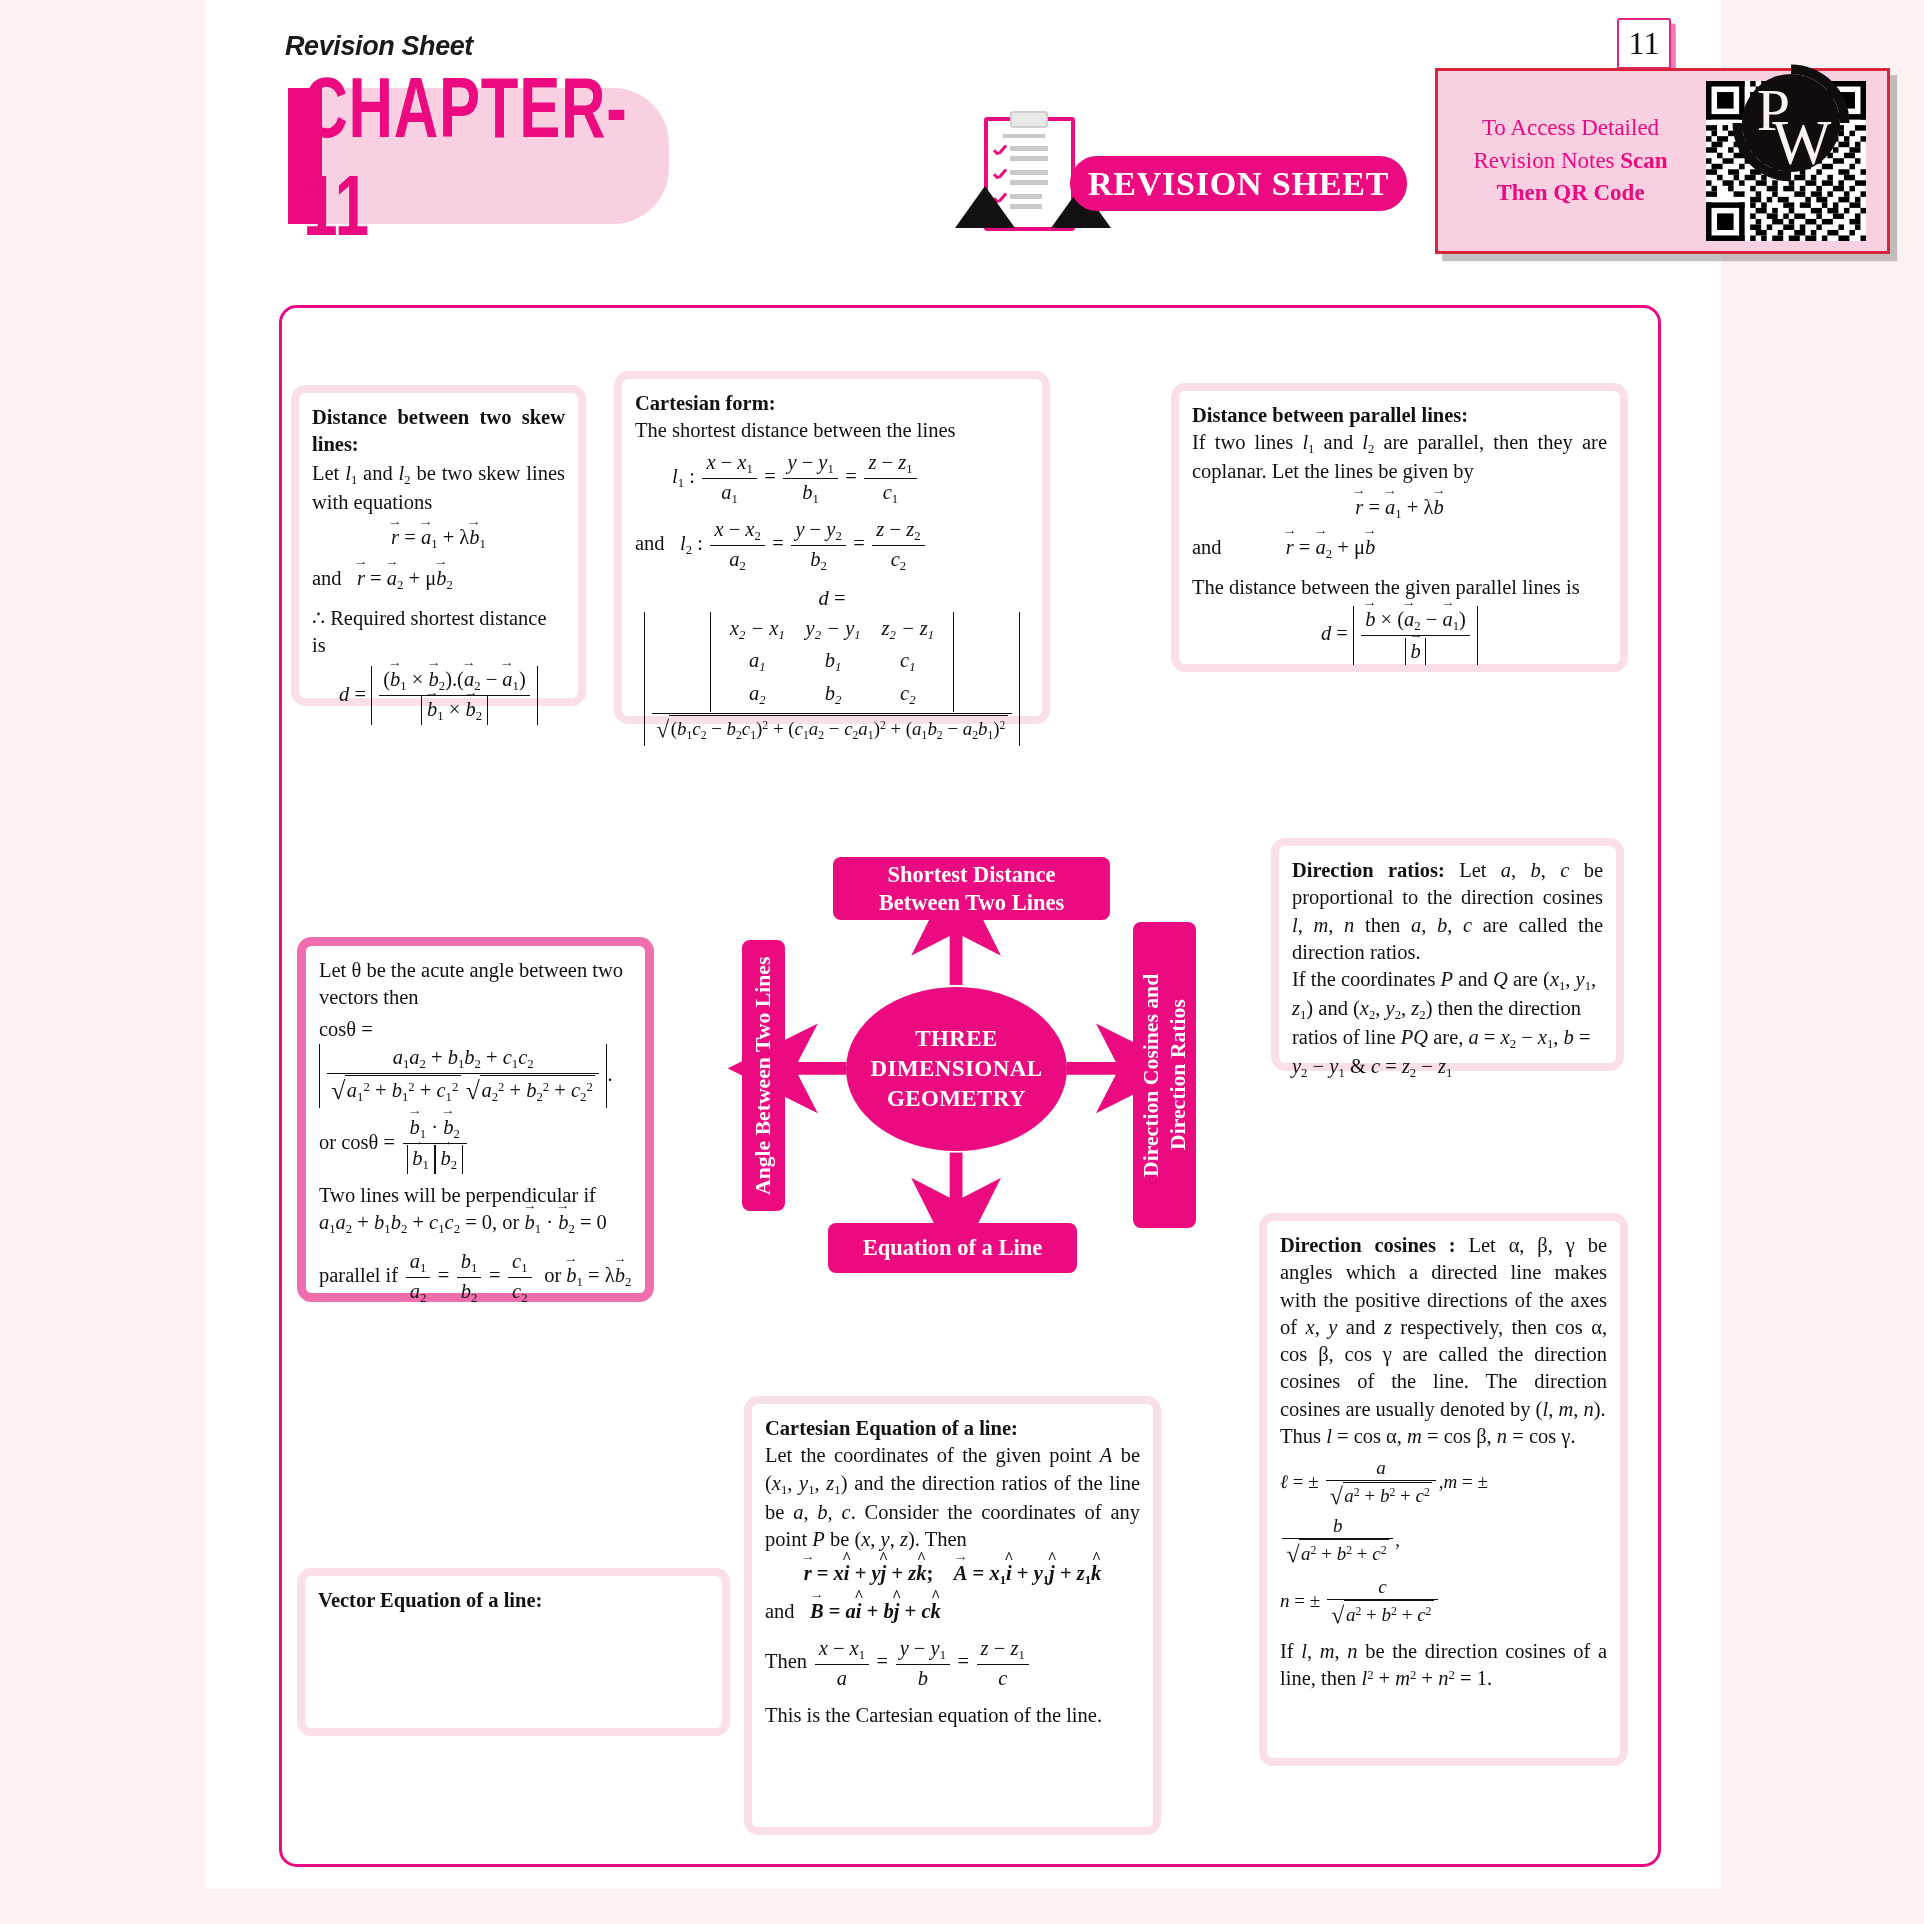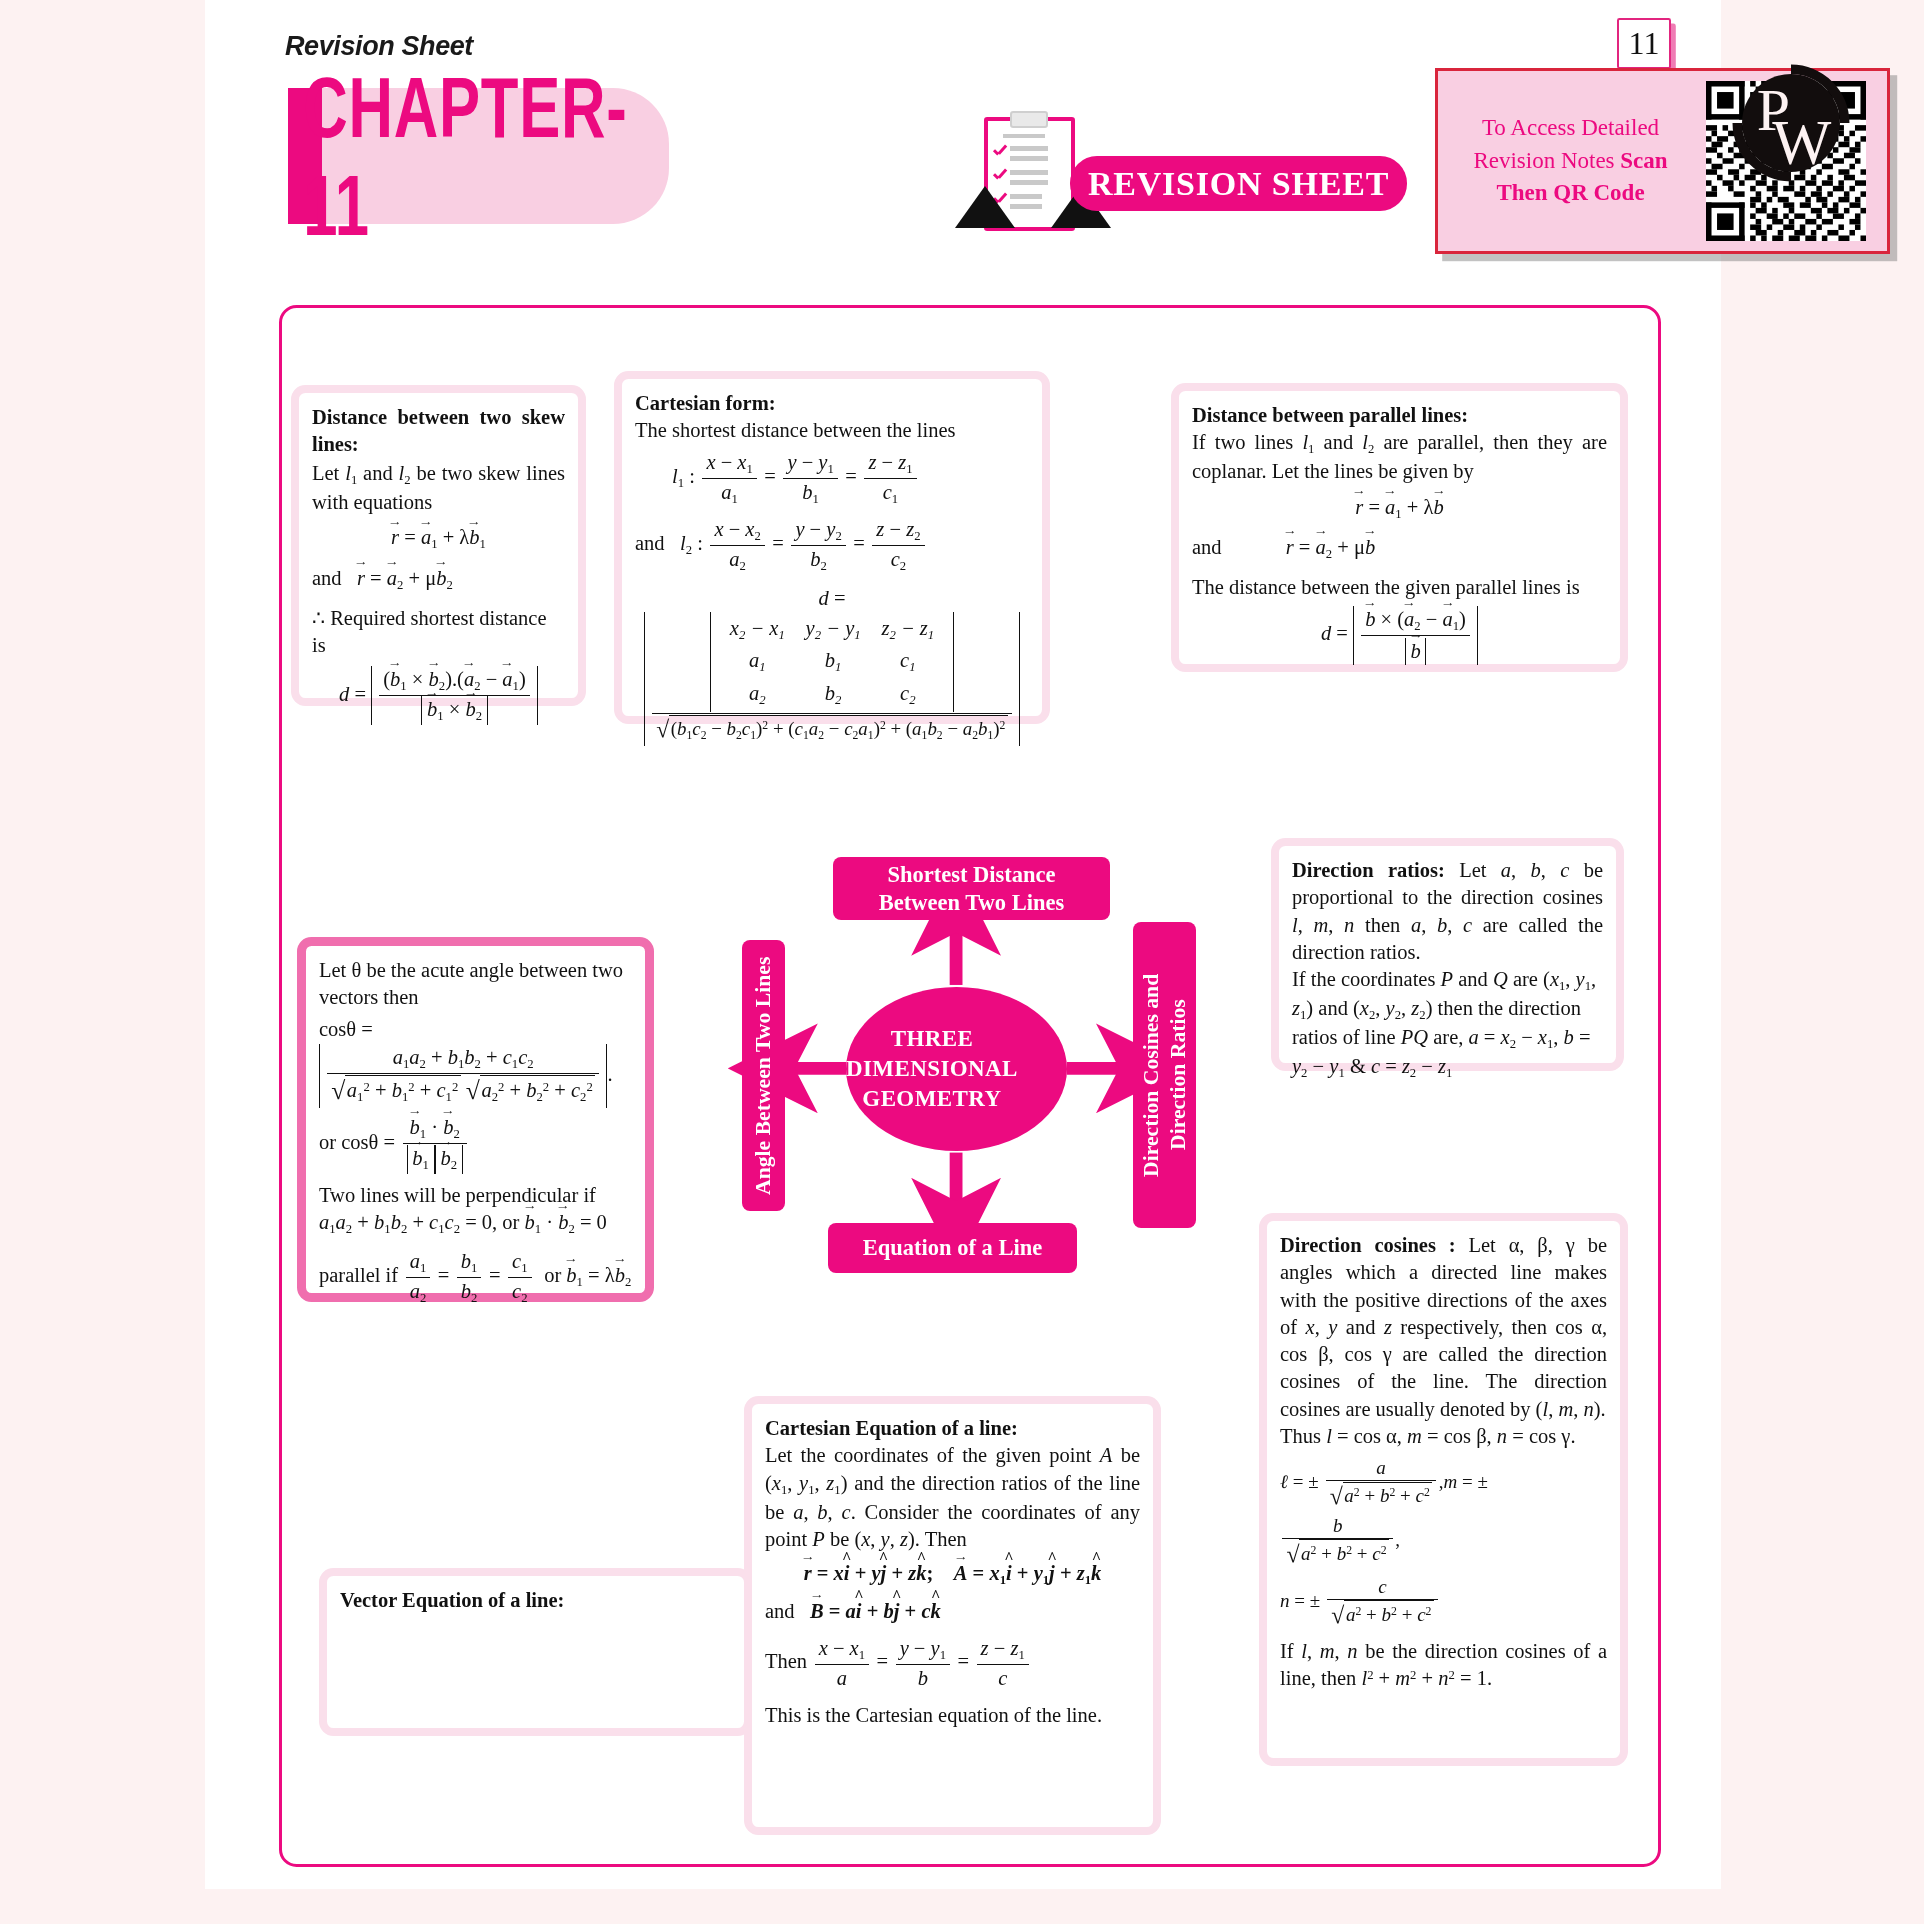--- a/index.html
+++ b/index.html
@@ -125,21 +125,21 @@
   .node{
     position:absolute;background:#ec0a80;color:#fff;border-radius:8px;
     font-family:"Liberation Serif",serif;font-weight:bold;
     display:flex;align-items:center;justify-content:center;text-align:center;
     line-height:1.22;
   }
   .node.vert{writing-mode:vertical-rl;transform:rotate(180deg);}
   .hub{
     position:absolute;left:846px;top:987px;width:221px;height:164px;
     background:#ec0a80;border-radius:50%;color:#fff;
-    display:flex;align-items:center;justify-content:flex-start;text-align:center;
+    display:flex;align-items:center;justify-content:center;text-align:center;
     font-family:"Liberation Serif",serif;font-weight:bold;font-size:23px;
     line-height:1.3;letter-spacing:0.4px;
   }
   svg.conn{position:absolute;left:0;top:0;width:1925px;height:1925px;
     pointer-events:none;}
 </style>
 </head>
 <body>
 
 <div class="page">
@@ -556,21 +556,21 @@
   <div>Thus <i>l</i> = cos α, <i>m</i> = cos β, <i>n</i> = cos γ.</div>
   <div style="margin-top:4.8px;font-size:19px;">
     <i>ℓ</i> = ± <span class="fr"><span class="n"><i>a</i></span><span class="d"><span class="sq"><span class="rad">√</span><span class="bod"><i>a</i><sup>2</sup> + <i>b</i><sup>2</sup> + <i>c</i><sup>2</sup></span></span></span></span>,<i>m</i> = ± <span class="fr"><span class="n"><i>b</i></span><span class="d"><span class="sq"><span class="rad">√</span><span class="bod"><i>a</i><sup>2</sup> + <i>b</i><sup>2</sup> + <i>c</i><sup>2</sup></span></span></span></span>,
   </div>
   <div style="margin-top:3.2px;font-size:19px;">
     <i>n</i> = ± <span class="fr"><span class="n"><i>c</i></span><span class="d"><span class="sq"><span class="rad">√</span><span class="bod"><i>a</i><sup>2</sup> + <i>b</i><sup>2</sup> + <i>c</i><sup>2</sup></span></span></span></span>
   </div>
   <div class="just" style="margin-top:6.4px;">If <i>l</i>, <i>m</i>, <i>n</i> be the direction cosines of a line, then <i>l</i><sup>2</sup> + <i>m</i><sup>2</sup> + <i>n</i><sup>2</sup> = 1.</div>
 </div>
 
-<div class="box" style="left:297px;top:1568px;width:433px;height:168px;margin-left:22px;">
+<div class="box" style="left:297px;top:1568px;width:433px;height:168px;">
   <div style="font-weight:bold;">Vector Equation of a line:</div>
 </div>
 
 <div class="box" style="left:744px;top:1396px;width:417px;height:439px;">
   <div style="font-weight:bold;">Cartesian Equation of a line:</div>
   <div class="just">Let the coordinates of the given point <i>A</i> be (<i>x</i><sub>1</sub>, <i>y</i><sub>1</sub>, <i>z</i><sub>1</sub>) and the direction ratios of the line be <i>a</i>, <i>b</i>, <i>c</i>. Consider the coordinates of any point <i>P</i> be (<i>x</i>, <i>y</i>, <i>z</i>). Then</div>
   <div class="ctr" style="margin-top:6.4px;font-weight:bold;">
     <i class="vec">r</i> = <i>x</i><i class="hat">i</i> + <i>y</i><i class="hat">j</i> + <i>z</i><i class="hat">k</i>; &nbsp;&nbsp; <i class="vec">A</i> = <i>x</i><sub>1</sub><i class="hat">i</i> + <i>y</i><sub>1</sub><i class="hat">j</i> + <i>z</i><sub>1</sub><i class="hat">k</i>
   </div>
   <div style="margin-top:9.6px;">

